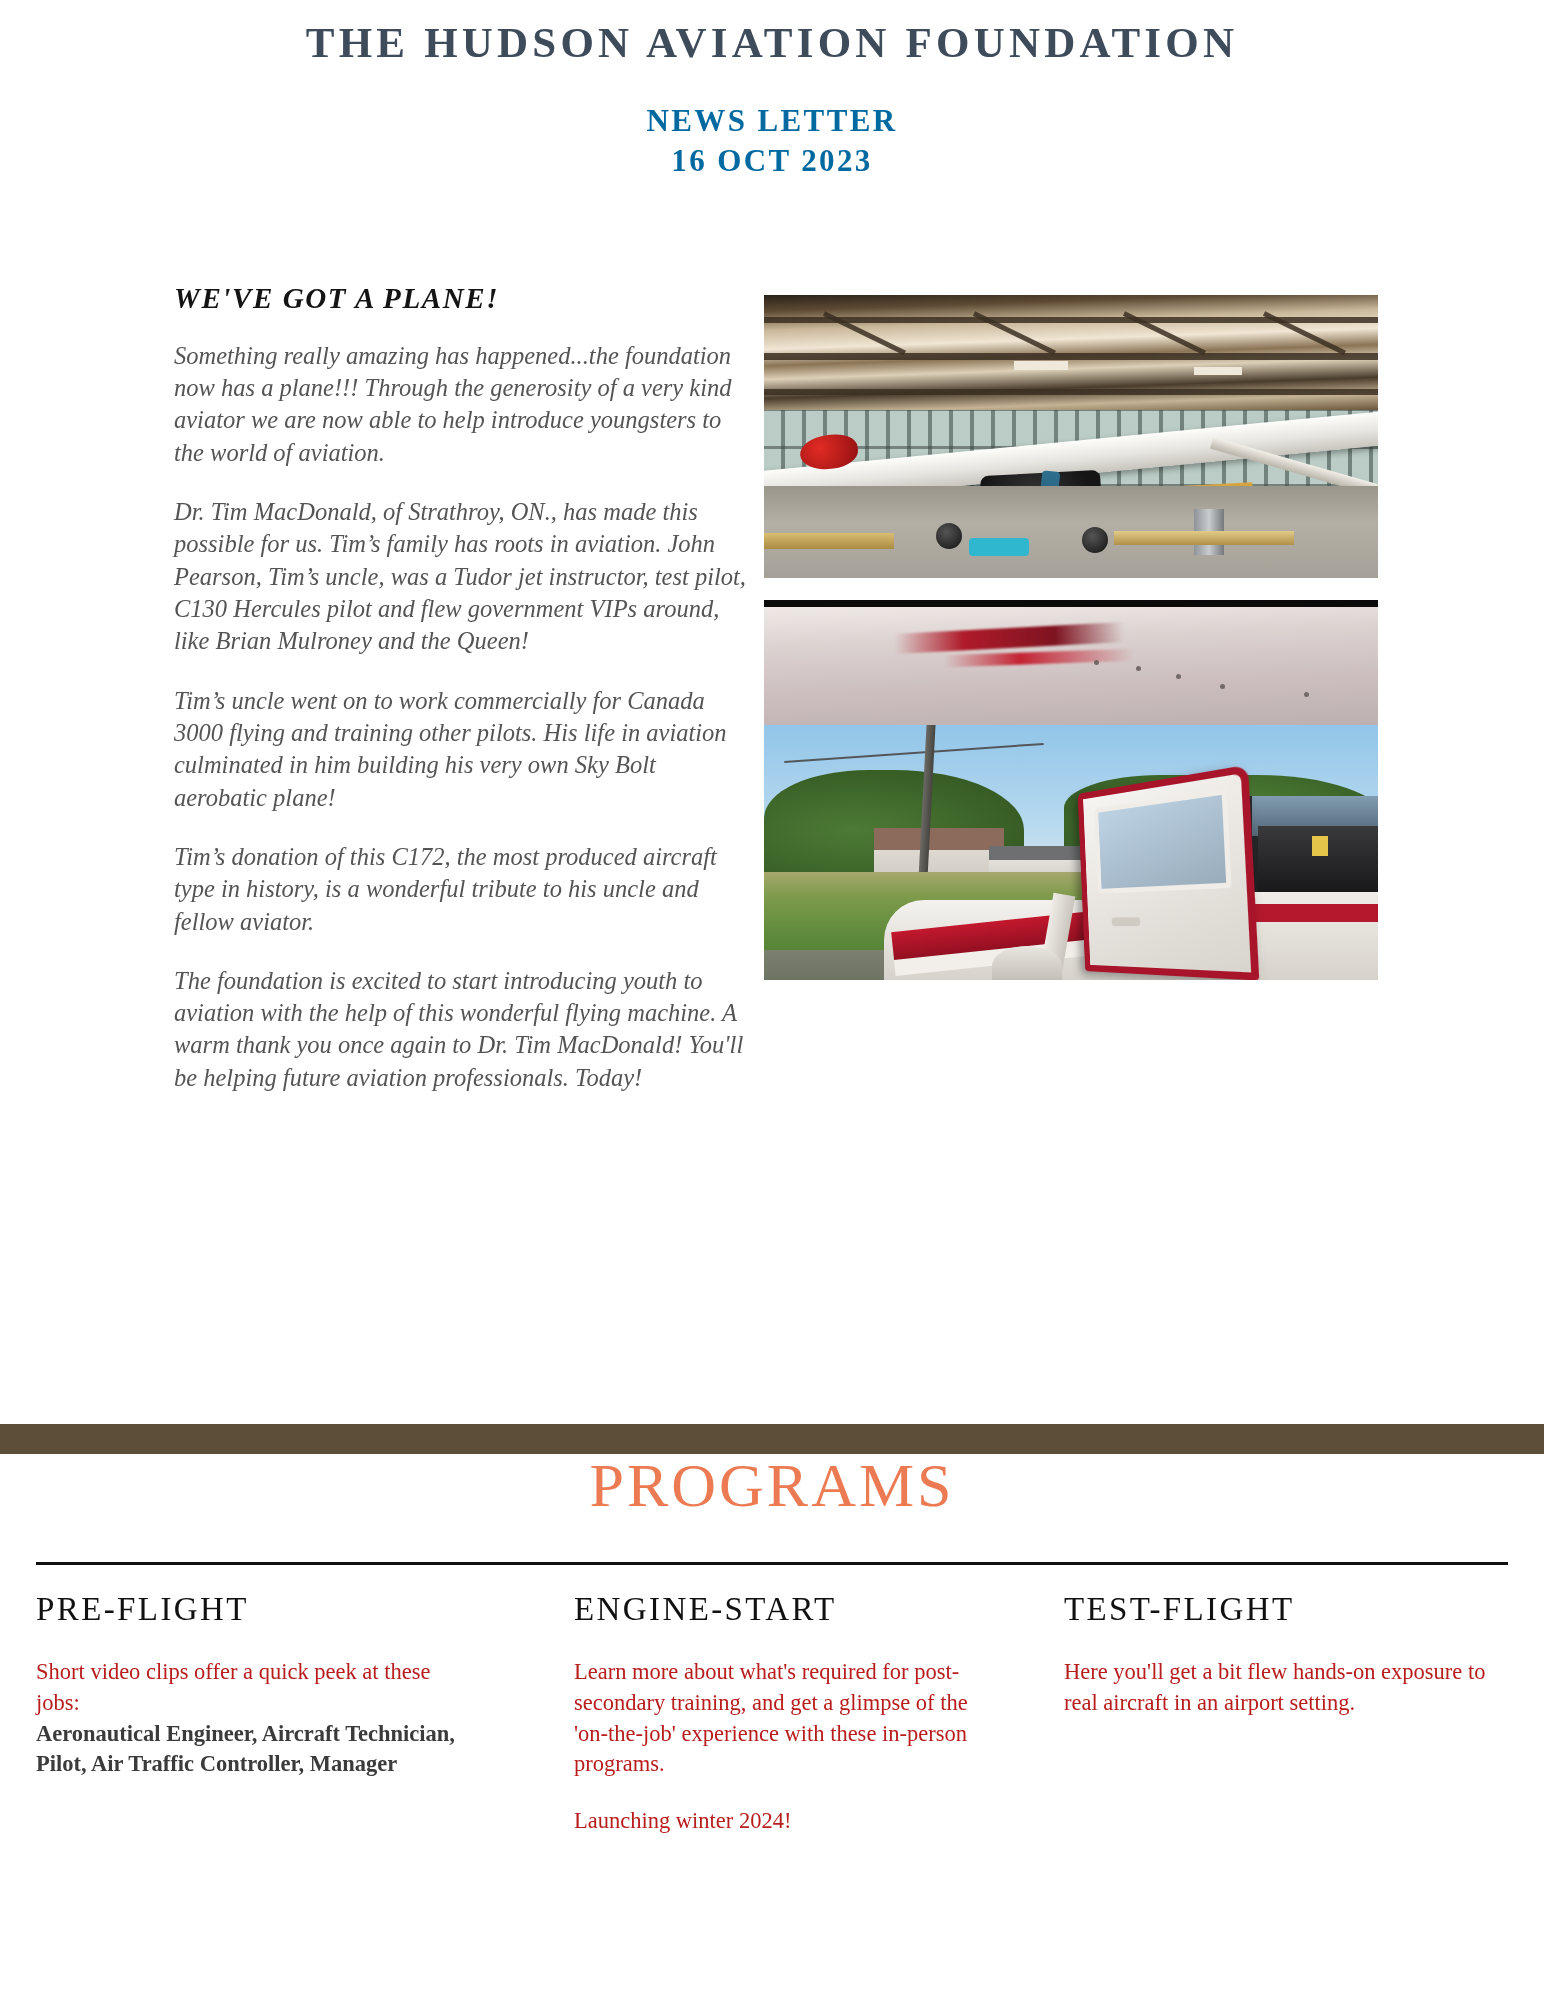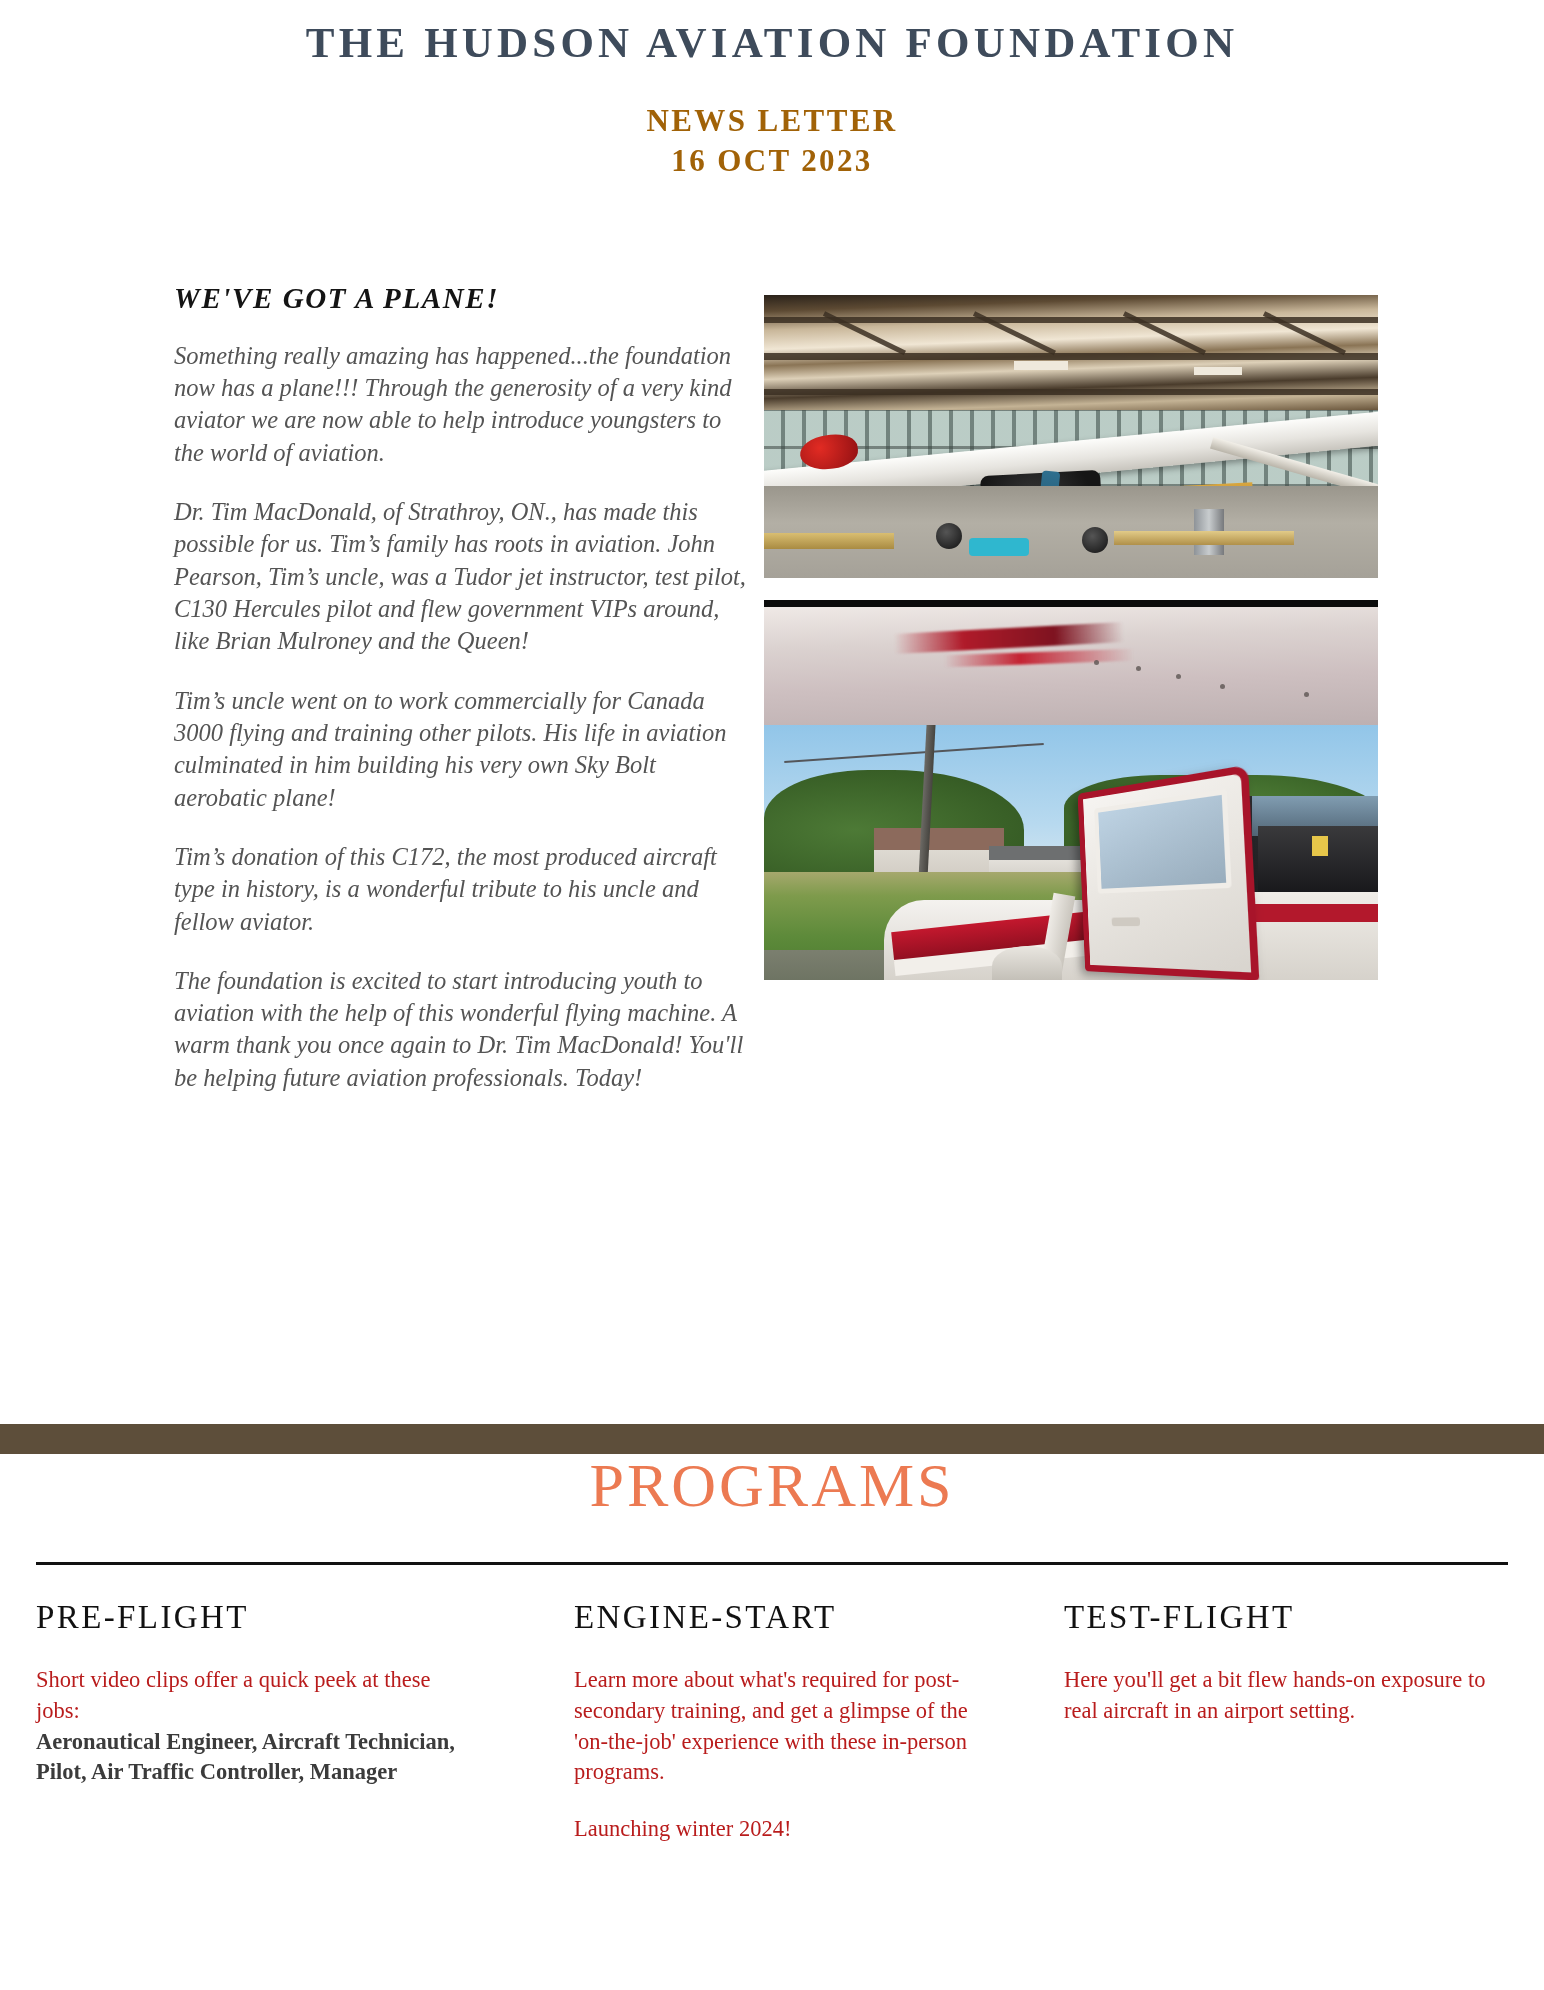--- a/index.html
+++ b/index.html
@@ -30,21 +30,21 @@
   }
   .sub-wrap {
     margin-top: 34px;
     text-align: center;
   }
   .news-label, .news-date {
     font-family: "Liberation Serif", "DejaVu Serif", serif;
     font-size: 31px;
     font-weight: 700;
     letter-spacing: 2.4px;
-    color: #a16207;
+    color: #0369a1;
     line-height: 1.28;
     margin: 0;
   }
 
   
   .article {
     position: relative;
     margin-top: 100px;
     padding: 0 0 0 0;
     font-style: italic;
@@ -358,21 +358,21 @@
   }
   .rule {
     width: 1472px;
     height: 3px;
     background: #111;
     margin: 44px auto 0 auto;
   }
   .prog-cols {
     display: flex;
     width: 1472px;
-    margin: 12px auto;
+    margin: 4px auto;
     padding-top: 22px;
     gap: 0;
   }
   .prog-col { width: 490px; padding-right: 60px; }
   .prog-col:nth-child(2) { padding-left: 48px; padding-right: 30px; }
   .prog-col:nth-child(3) { padding-left: 48px; padding-right: 10px; }
   .prog-head {
     font-size: 33px;
     font-weight: 400;
     letter-spacing: 2.4px;

